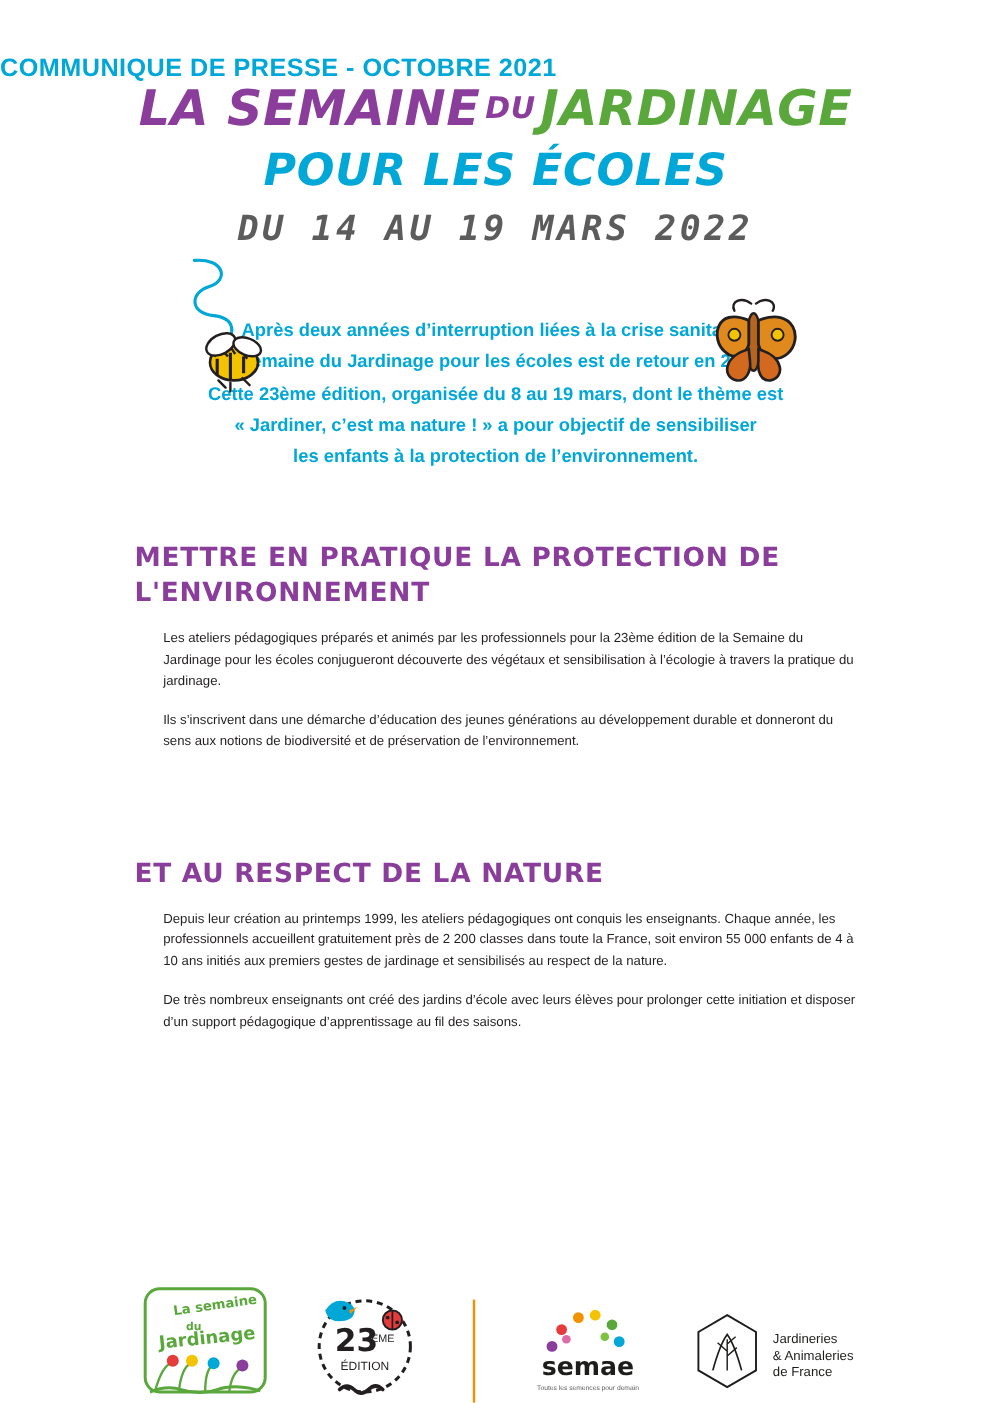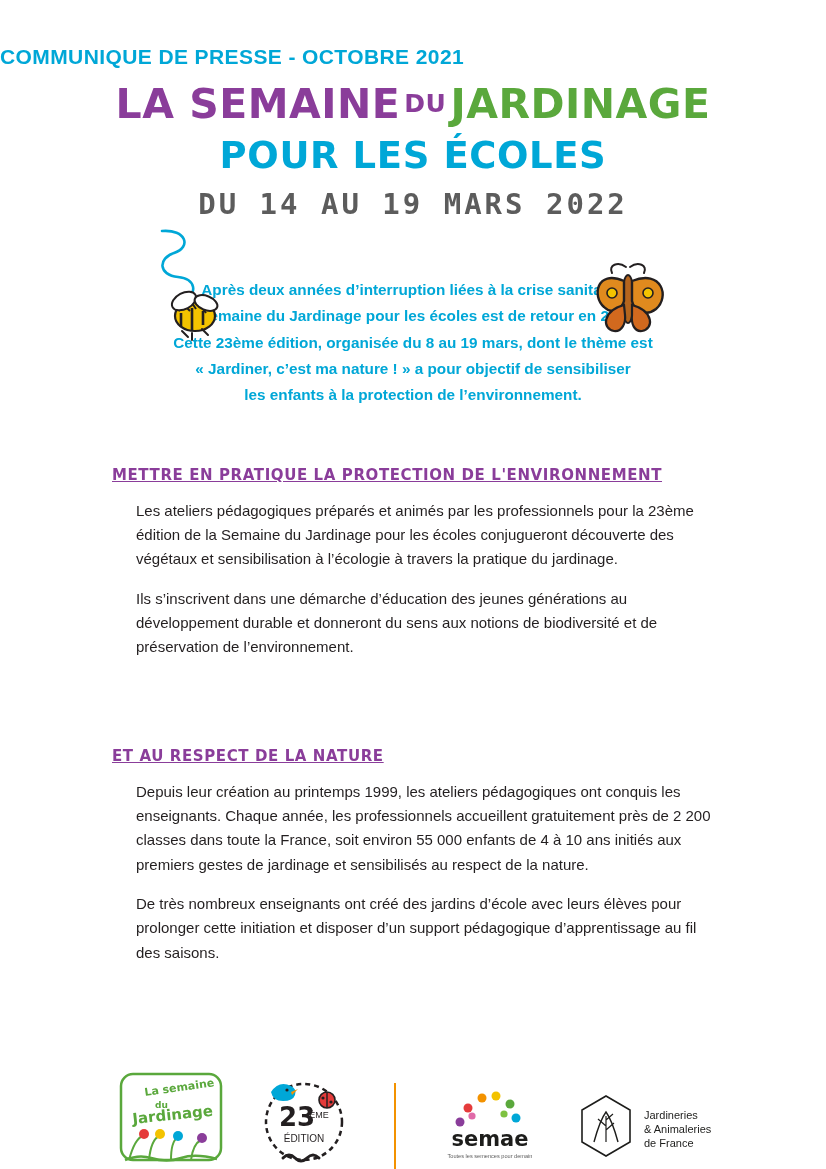--- a/index.html
+++ b/index.html
@@ -28,22 +28,22 @@
     text-align: left;
     color: #00a7d7;
     font-weight: bold;
     font-size: 21px;
     letter-spacing: 0.4px;
     margin-top: 45px;
   }
 
   .title-block {
     text-align: center;
-    margin-top: 14px;
     position: relative;
+    font-style: italic;
   }
 
   .title-row-1 {
     font-family: "DejaVu Sans", sans-serif;
     font-weight: bold;
     font-size: 41px;
     letter-spacing: 0.5px;
     line-height: 1.05;
     white-space: nowrap;
   }
@@ -104,31 +104,30 @@
   
   .content {
     margin: 56px 112px 0 112px;
   }
   .section { margin-bottom: 46px; }
 
   .section-title {
     font-family: "DejaVu Sans", sans-serif;
     color: #8a3d9a;
     font-weight: bold;
-    font-size: 15px;
+    font-size: 22px;
     letter-spacing: 0.6px;
     line-height: 1.35;
     margin-bottom: 14px;
-    text-decoration: underline;
   }
 
   .section-body { padding-left: 24px; }
 
   .para {
-    font-size: 15px;
+    font-size: 11px;
     line-height: 1.62;
     color: #231f20;
     margin: 0 0 15px 0;
     text-align: left;
   }
   .para:last-child { margin-bottom: 0; }
 
   .gap { height: 40px; }
 
   

